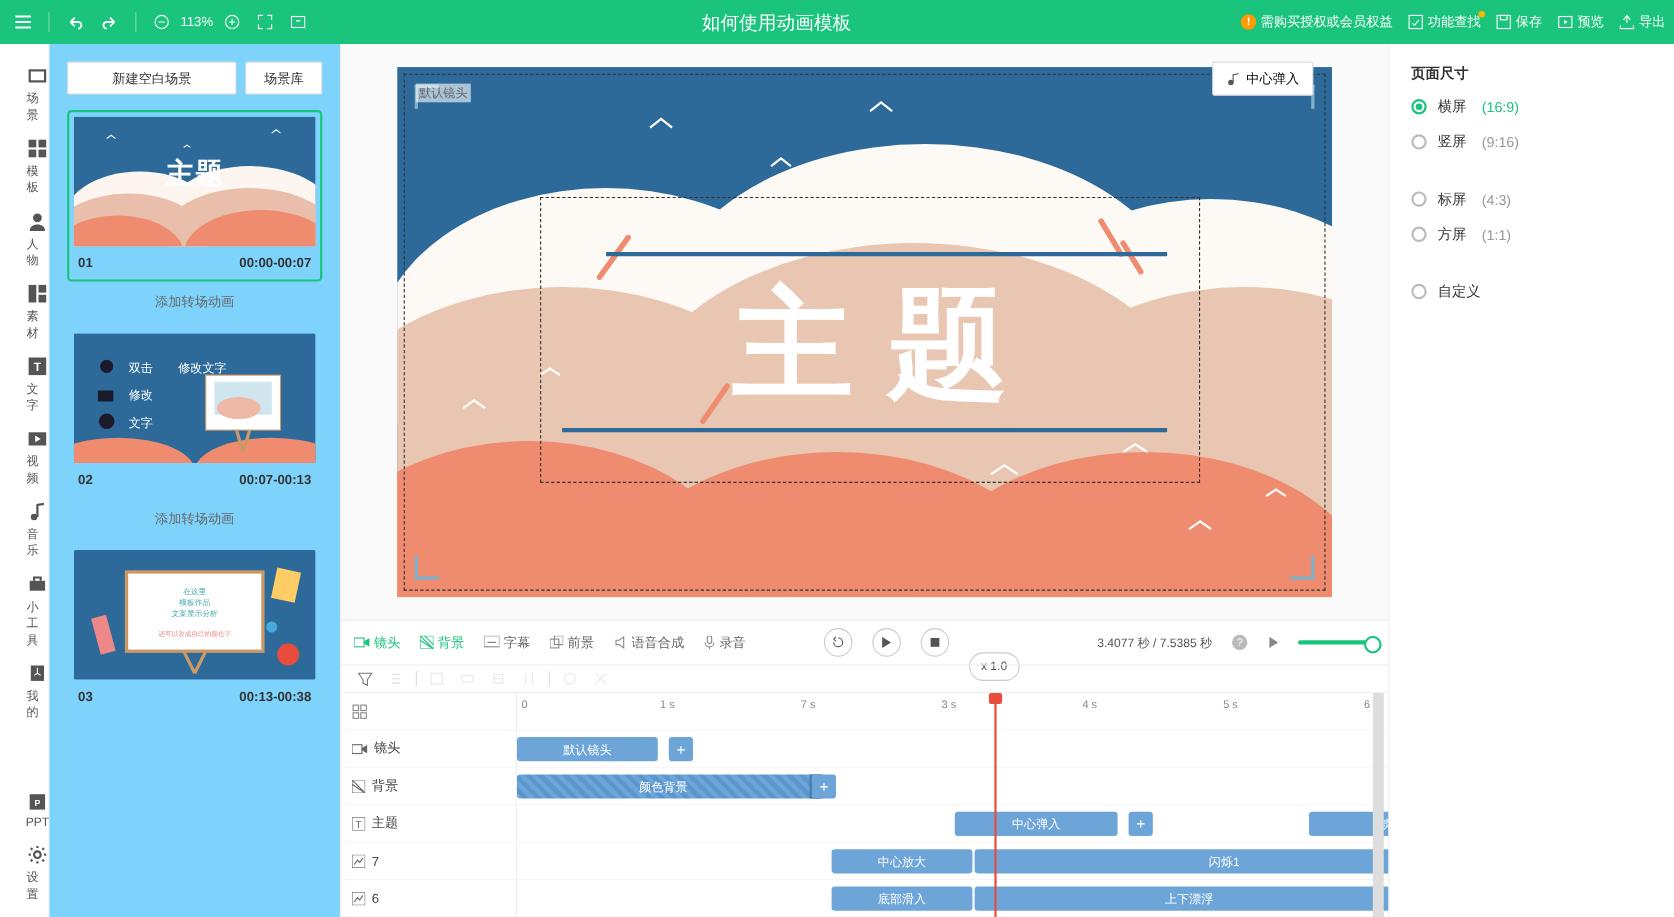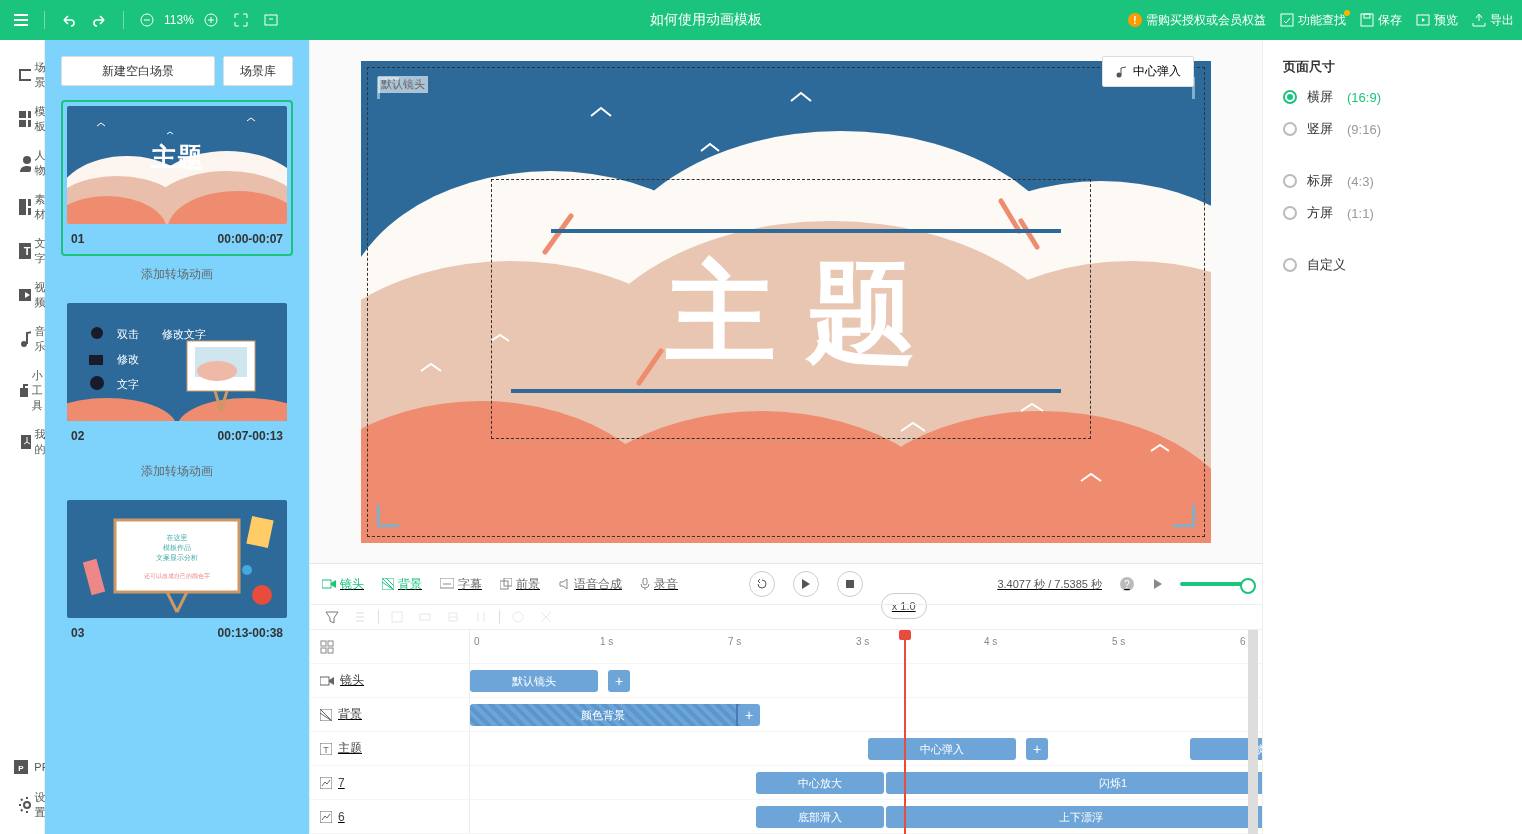--- a/index.html
+++ b/index.html
@@ -5,31 +5,31 @@
 * { margin: 0; padding: 0; box-sizing: border-box; font-family: -apple-system, "Microsoft YaHei", sans-serif; }
 body { width: 1522px; height: 834px; overflow: hidden; background: #f5f5f5; }
 .app { display: flex; flex-direction: column; height: 100%; }
 
 
 .header { height: 40px; background: #1bc47d; color: #fff; display: flex; align-items: center; padding: 0 8px; font-size: 12px; }
 .header .left { display: flex; align-items: center; gap: 6px; }
 .header .icon-btn { width: 26px; height: 26px; display: flex; align-items: center; justify-content: center; cursor: pointer; border-radius: 3px; }
 .header .sep { width: 1px; height: 18px; background: rgba(255,255,255,.4); margin: 0 4px; }
 .header .zoom { display: flex; align-items: center; gap: 4px; }
-.header .title { flex: 1; text-align: center; font-size: 14px; font-weight: 500; }
+.header .title { flex: 1; text-align: center; font-size: 17px; font-weight: 500; }
 .header .right { display: flex; align-items: center; gap: 14px; }
 .header .right .hitem { display: flex; align-items: center; gap: 4px; cursor: pointer; }
 .header .bang { width: 14px; height: 14px; border-radius: 50%; background: #ff9a00; color: #fff; font-size: 10px; display: flex; align-items: center; justify-content: center; font-weight: bold; }
 .header .dot-badge { position: relative; }
 .header .dot-badge::after { content: ""; position: absolute; top: -2px; right: -4px; width: 6px; height: 6px; background: #ffb400; border-radius: 50%; }
 
 
 .main { flex: 1; display: flex; min-height: 0; }
 .left-rail { width: 45px; background: #fff; border-right: 1px solid #eee; display: flex; flex-direction: column; align-items: center; padding-top: 20px; gap: 14px; }
-.rail-item { display: flex; flex-direction: row; align-items: center; gap: 4px; cursor: pointer; color: #555; font-size: 11px; margin-left: 24px; }
+.rail-item { display: flex; flex-direction: column; align-items: center; gap: 4px; cursor: pointer; color: #555; font-size: 11px; margin-left: 24px; }
 .rail-icon { width: 18px; height: 18px; background: #555; border-radius: 2px; }
 .rail-icon.svg { background: none; }
 
 .scene-panel { width: 265px; background: #7dd3fc; border-right: 1px solid #eee; padding: 16px; overflow-y: auto; }
 .scene-buttons { display: flex; gap: 8px; margin-bottom: 14px; }
 .scene-buttons button { flex: 1; height: 30px; border: 1px solid #ddd; background: #fff; cursor: pointer; font-size: 12px; color: #333; border-radius: 2px; }
 .scene-card { border: 2px solid #1bc47d; border-radius: 4px; margin-bottom: 6px; padding: 4px; }
 .scene-card.inactive { border-color: transparent; }
 .scene-thumb { width: 100%; height: 118px; border-radius: 2px; position: relative; overflow: hidden; }
 .scene-meta { display: flex; justify-content: space-between; font-size: 12px; color: #333; padding: 8px 4px 4px; font-weight: 600; }
@@ -55,21 +55,21 @@
 .right-panel { width: 260px; background: #fff; border-left: 1px solid #eee; padding: 18px 20px; font-size: 13px; }
 .right-panel h4 { font-size: 13px; font-weight: 600; margin-bottom: 12px; color: #333; }
 .radio-row { display: flex; align-items: center; gap: 10px; margin-bottom: 14px; cursor: pointer; color: #333; }
 .radio-row .ratio { color: #999; margin-left: auto; }
 .radio { width: 14px; height: 14px; border: 2px solid #bbb; border-radius: 50%; position: relative; }
 .radio.checked { border-color: #1bc47d; }
 .radio.checked::after { content: ""; position: absolute; inset: 2px; background: #1bc47d; border-radius: 50%; }
 .rp-gap { height: 20px; }
 
 
-.timeline { border-top: 1px solid #e5e5e5; background: #fff; display: flex; flex-direction: column; text-decoration: underline; }
+.timeline { border-top: 1px solid #e5e5e5; background: #fff; display: flex; flex-direction: column; }
 .tl-tabs { height: 40px; display: flex; align-items: center; padding: 0 12px; gap: 18px; font-size: 12px; color: #666; }
 .tl-tabs .tab { display: flex; align-items: center; gap: 4px; cursor: pointer; }
 .tl-tabs .tab.active { color: #1bc47d; }
 .tl-tabs .spacer { flex: 1; }
 .tl-tabs .pbtn { width: 26px; height: 26px; border: 1px solid #ccc; border-radius: 50%; display: flex; align-items: center; justify-content: center; cursor: pointer; font-size: 11px; color: #555; }
 .tl-tabs .speed { border-radius: 13px; width: auto; padding: 0 10px; font-size: 11px; margin-top: 44px; }
 .tl-tabs .time-readout { font-size: 11px; color: #555; }
 .tl-tabs .help-icon { width: 14px; height: 14px; border-radius: 50%; background: #bbb; color: #fff; font-size: 10px; display: flex; align-items: center; justify-content: center; }
 .tl-tabs .slider { width: 70px; height: 4px; background: #1bc47d; border-radius: 2px; position: relative; }
 .tl-tabs .slider::after { content: ""; position: absolute; right: -6px; top: -4px; width: 12px; height: 12px; border-radius: 50%; background: #fff; border: 2px solid #1bc47d; }

